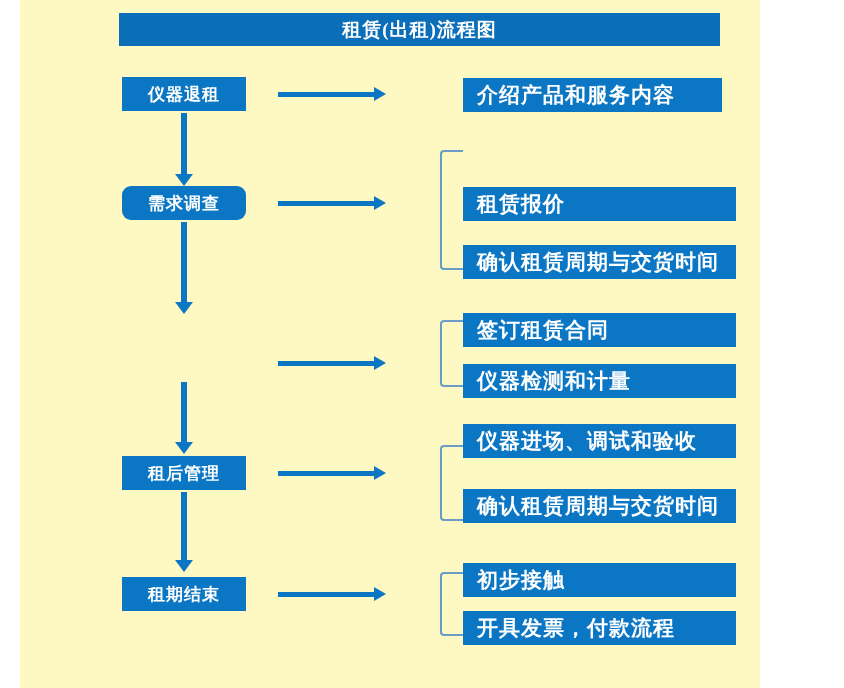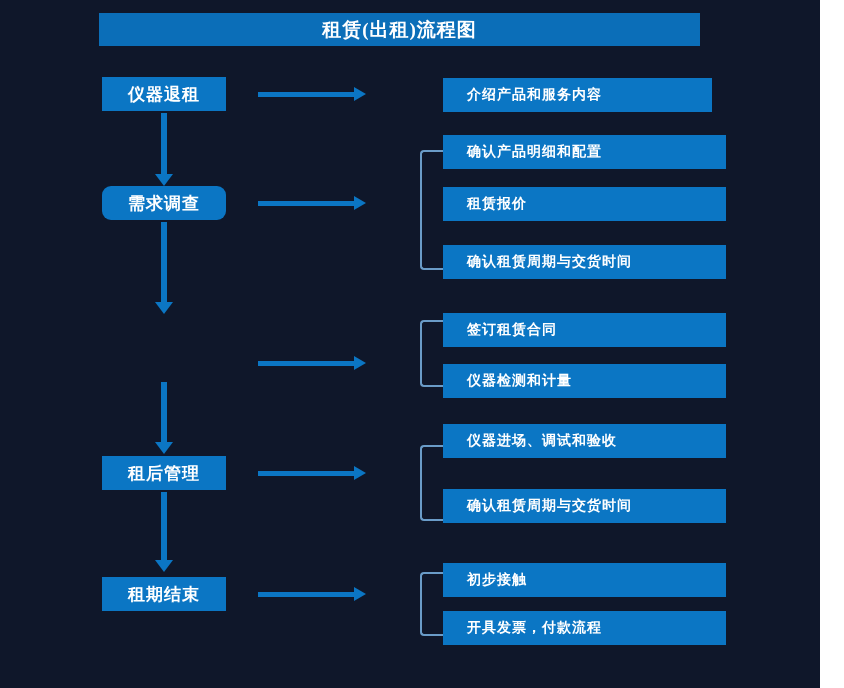--- a/index.html
+++ b/index.html
@@ -6,24 +6,25 @@
   html, body {
     margin: 0;
     padding: 0;
     background: #ffffff;
   }
   body {
     font-family: "Liberation Serif", "DejaVu Serif", serif;
   }
   #flowchart-canvas {
     position: relative;
-    width: 820px;
+    width: 740px;
     height: 688px;
-    background: #0f172a;
+    background: #fef9c3;
     overflow: hidden;
+    margin-left: 20px;
   }
 
   
   .title-bar {
     position: absolute;
     left: 99px;
     top: 13px;
     width: 601px;
     height: 33px;
     background: #0b6eb8;
@@ -47,22 +48,22 @@
     letter-spacing: 1px;
     white-space: nowrap;
   }
   .node.left-node {
     justify-content: center;
     font-size: 17px;
     height: 34px;
   }
   .node.right-node {
     justify-content: flex-start;
-    padding-left: 24px;
-    font-size: 14px;
+    padding-left: 14px;
+    font-size: 21px;
     height: 34px;
     left: 443px;
     width: 245px;
   }
 
   
   .h-arrow {
     position: absolute;
     height: 14px;
     pointer-events: none;
@@ -140,21 +141,20 @@
 
   <div class="node left-node" style="left:102px; top:186px; width:124px;border-radius:9px;">需求调查</div>
 
   <div class="h-arrow" style="left:258px; top:196px; width:108px;">
     <div class="shaft" style="width:96px;"></div>
     <div class="head" style="left:96px;"></div>
   </div>
 
   <div class="bracket" style="left:420px; top:150px; width:21px; height:116px;"></div>
 
-  <div class="node right-node" style="top:135px; width:259px;">确认产品明细和配置</div>
   <div class="node right-node" style="top:187px; width:259px;">租赁报价</div>
   <div class="node right-node" style="top:245px; width:259px;">确认租赁周期与交货时间</div>
 
   <div class="v-arrow" style="left:155px; top:222px; height:92px;">
     <div class="shaft" style="height:80px;"></div>
     <div class="head" style="top:80px;"></div>
   </div>
 
 
   <div class="h-arrow" style="left:258px; top:356px; width:108px;">

